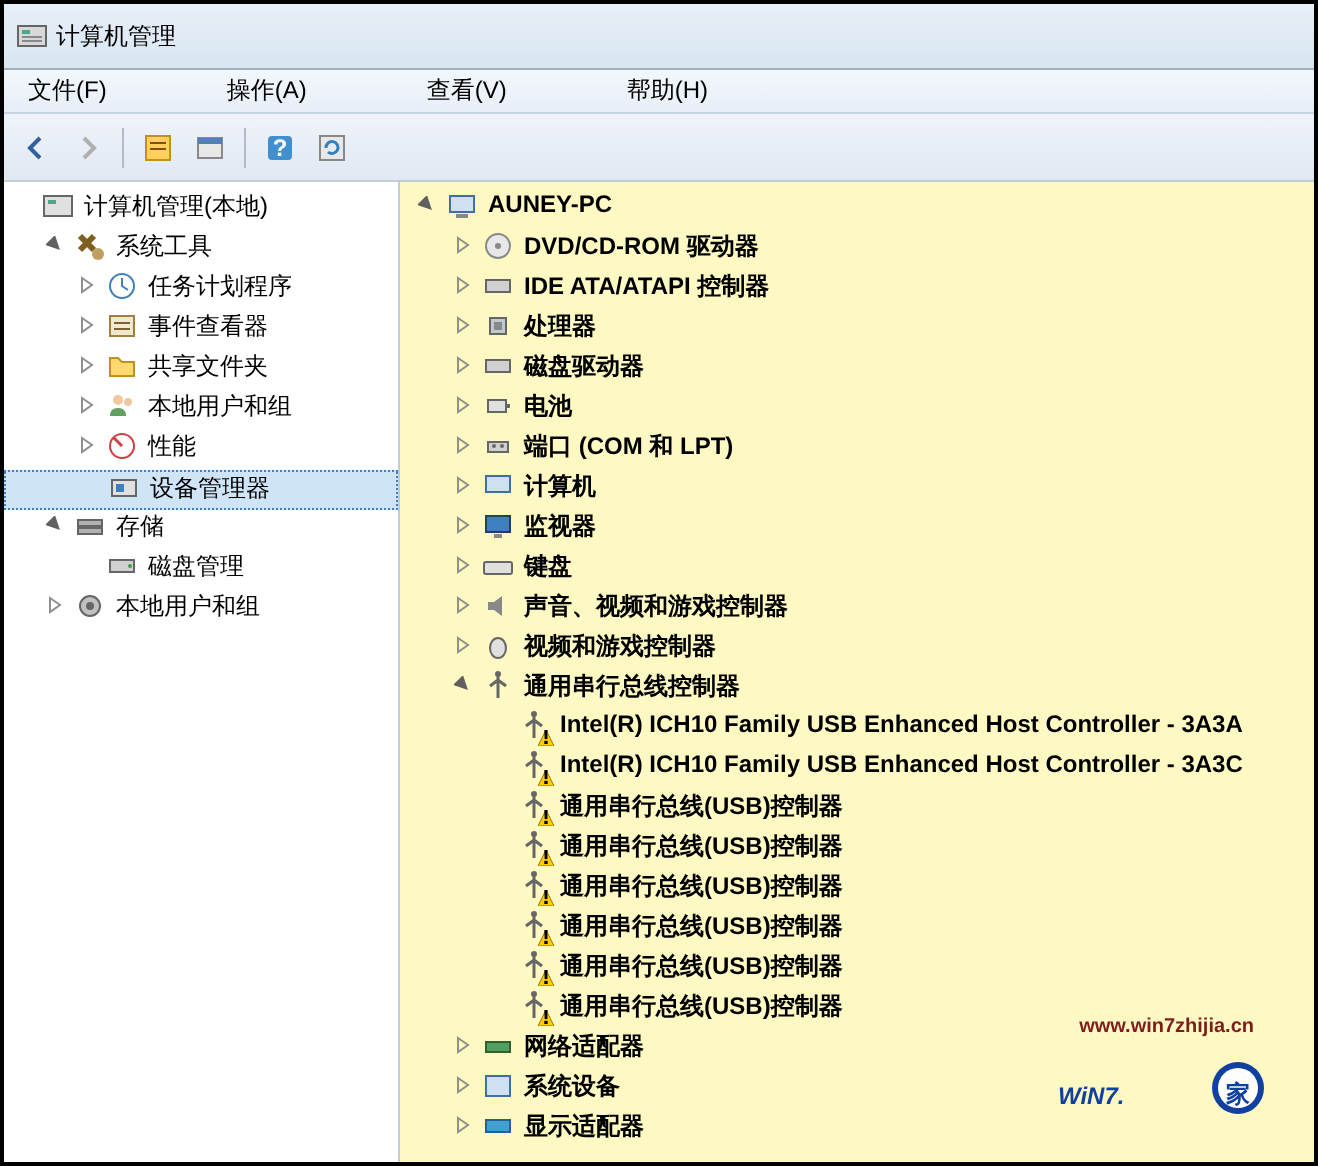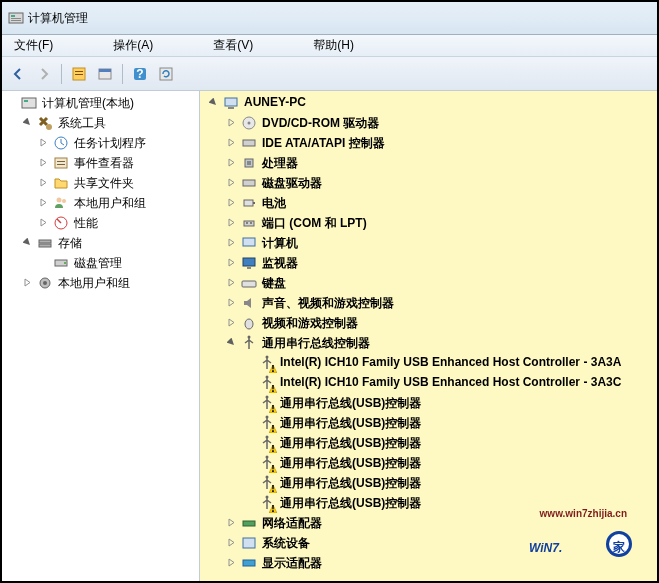--- a/index.html
+++ b/index.html
@@ -189,20 +189,30 @@
         </span>
     <span class="node-icon">
           <svg viewBox="0 0 16 16">
             <circle cx="8" cy="8" r="6" fill="#fff" stroke="#d04040"></circle>
             <path d="M8 8 L4 4" stroke="#d04040" stroke-width="1.5"></path>
           </svg>
         </span>
     <span class="node-label">性能</span>
   </div>
 
+  <div class="tree-node selected" style="padding-left:34px">
+    <span class="expander"></span>
+    <span class="node-icon">
+          <svg viewBox="0 0 16 16">
+            <rect x="2" y="4" width="12" height="8" fill="#e0e0e0" stroke="#666"></rect>
+            <rect x="4" y="6" width="4" height="4" fill="#4080c0"></rect>
+          </svg>
+        </span>
+    <span class="node-label">设备管理器</span>
+  </div>
 
   <div class="tree-node" style="padding-left:18px">
     <span class="expander">
           <svg viewBox="0 0 9 9">
             <path d="M1 1 L8 4.5 L1 8 Z" fill="#606060" transform="rotate(45 4.5 4.5)"></path>
           </svg>
         </span>
     <span class="node-icon">
           <svg viewBox="0 0 16 16">
             <rect x="2" y="5" width="12" height="3" fill="#b0b0b0" stroke="#666"></rect>

